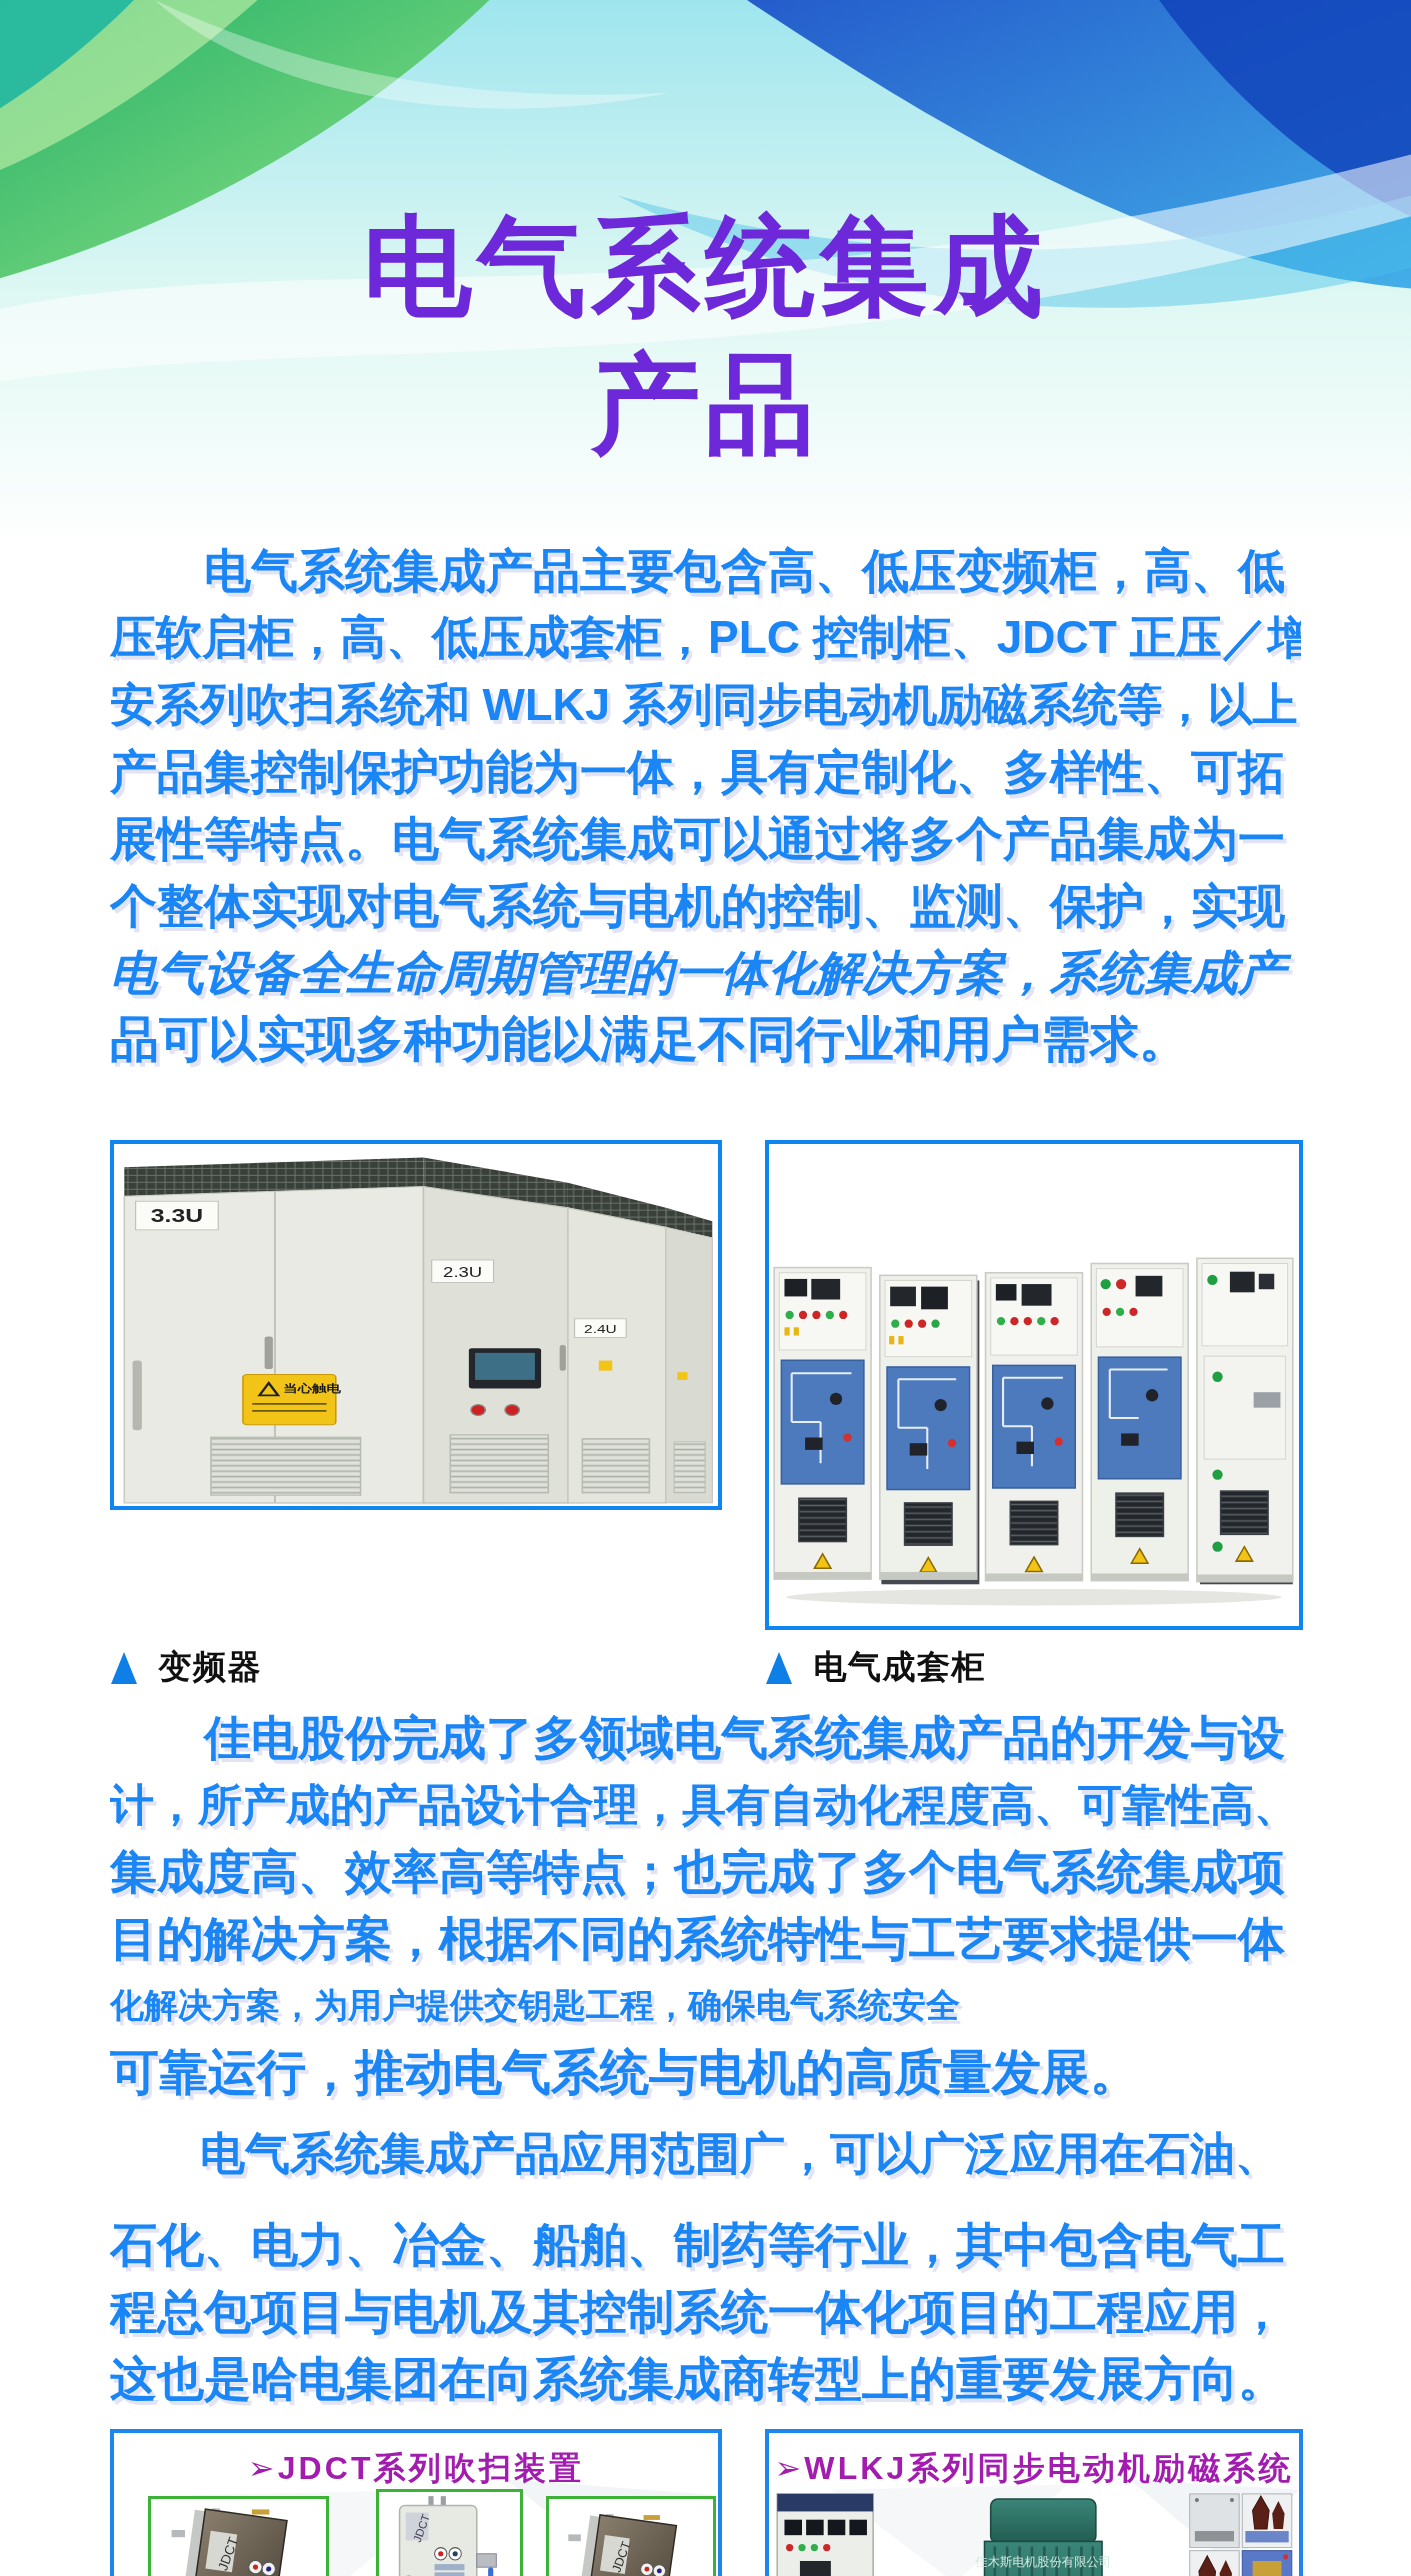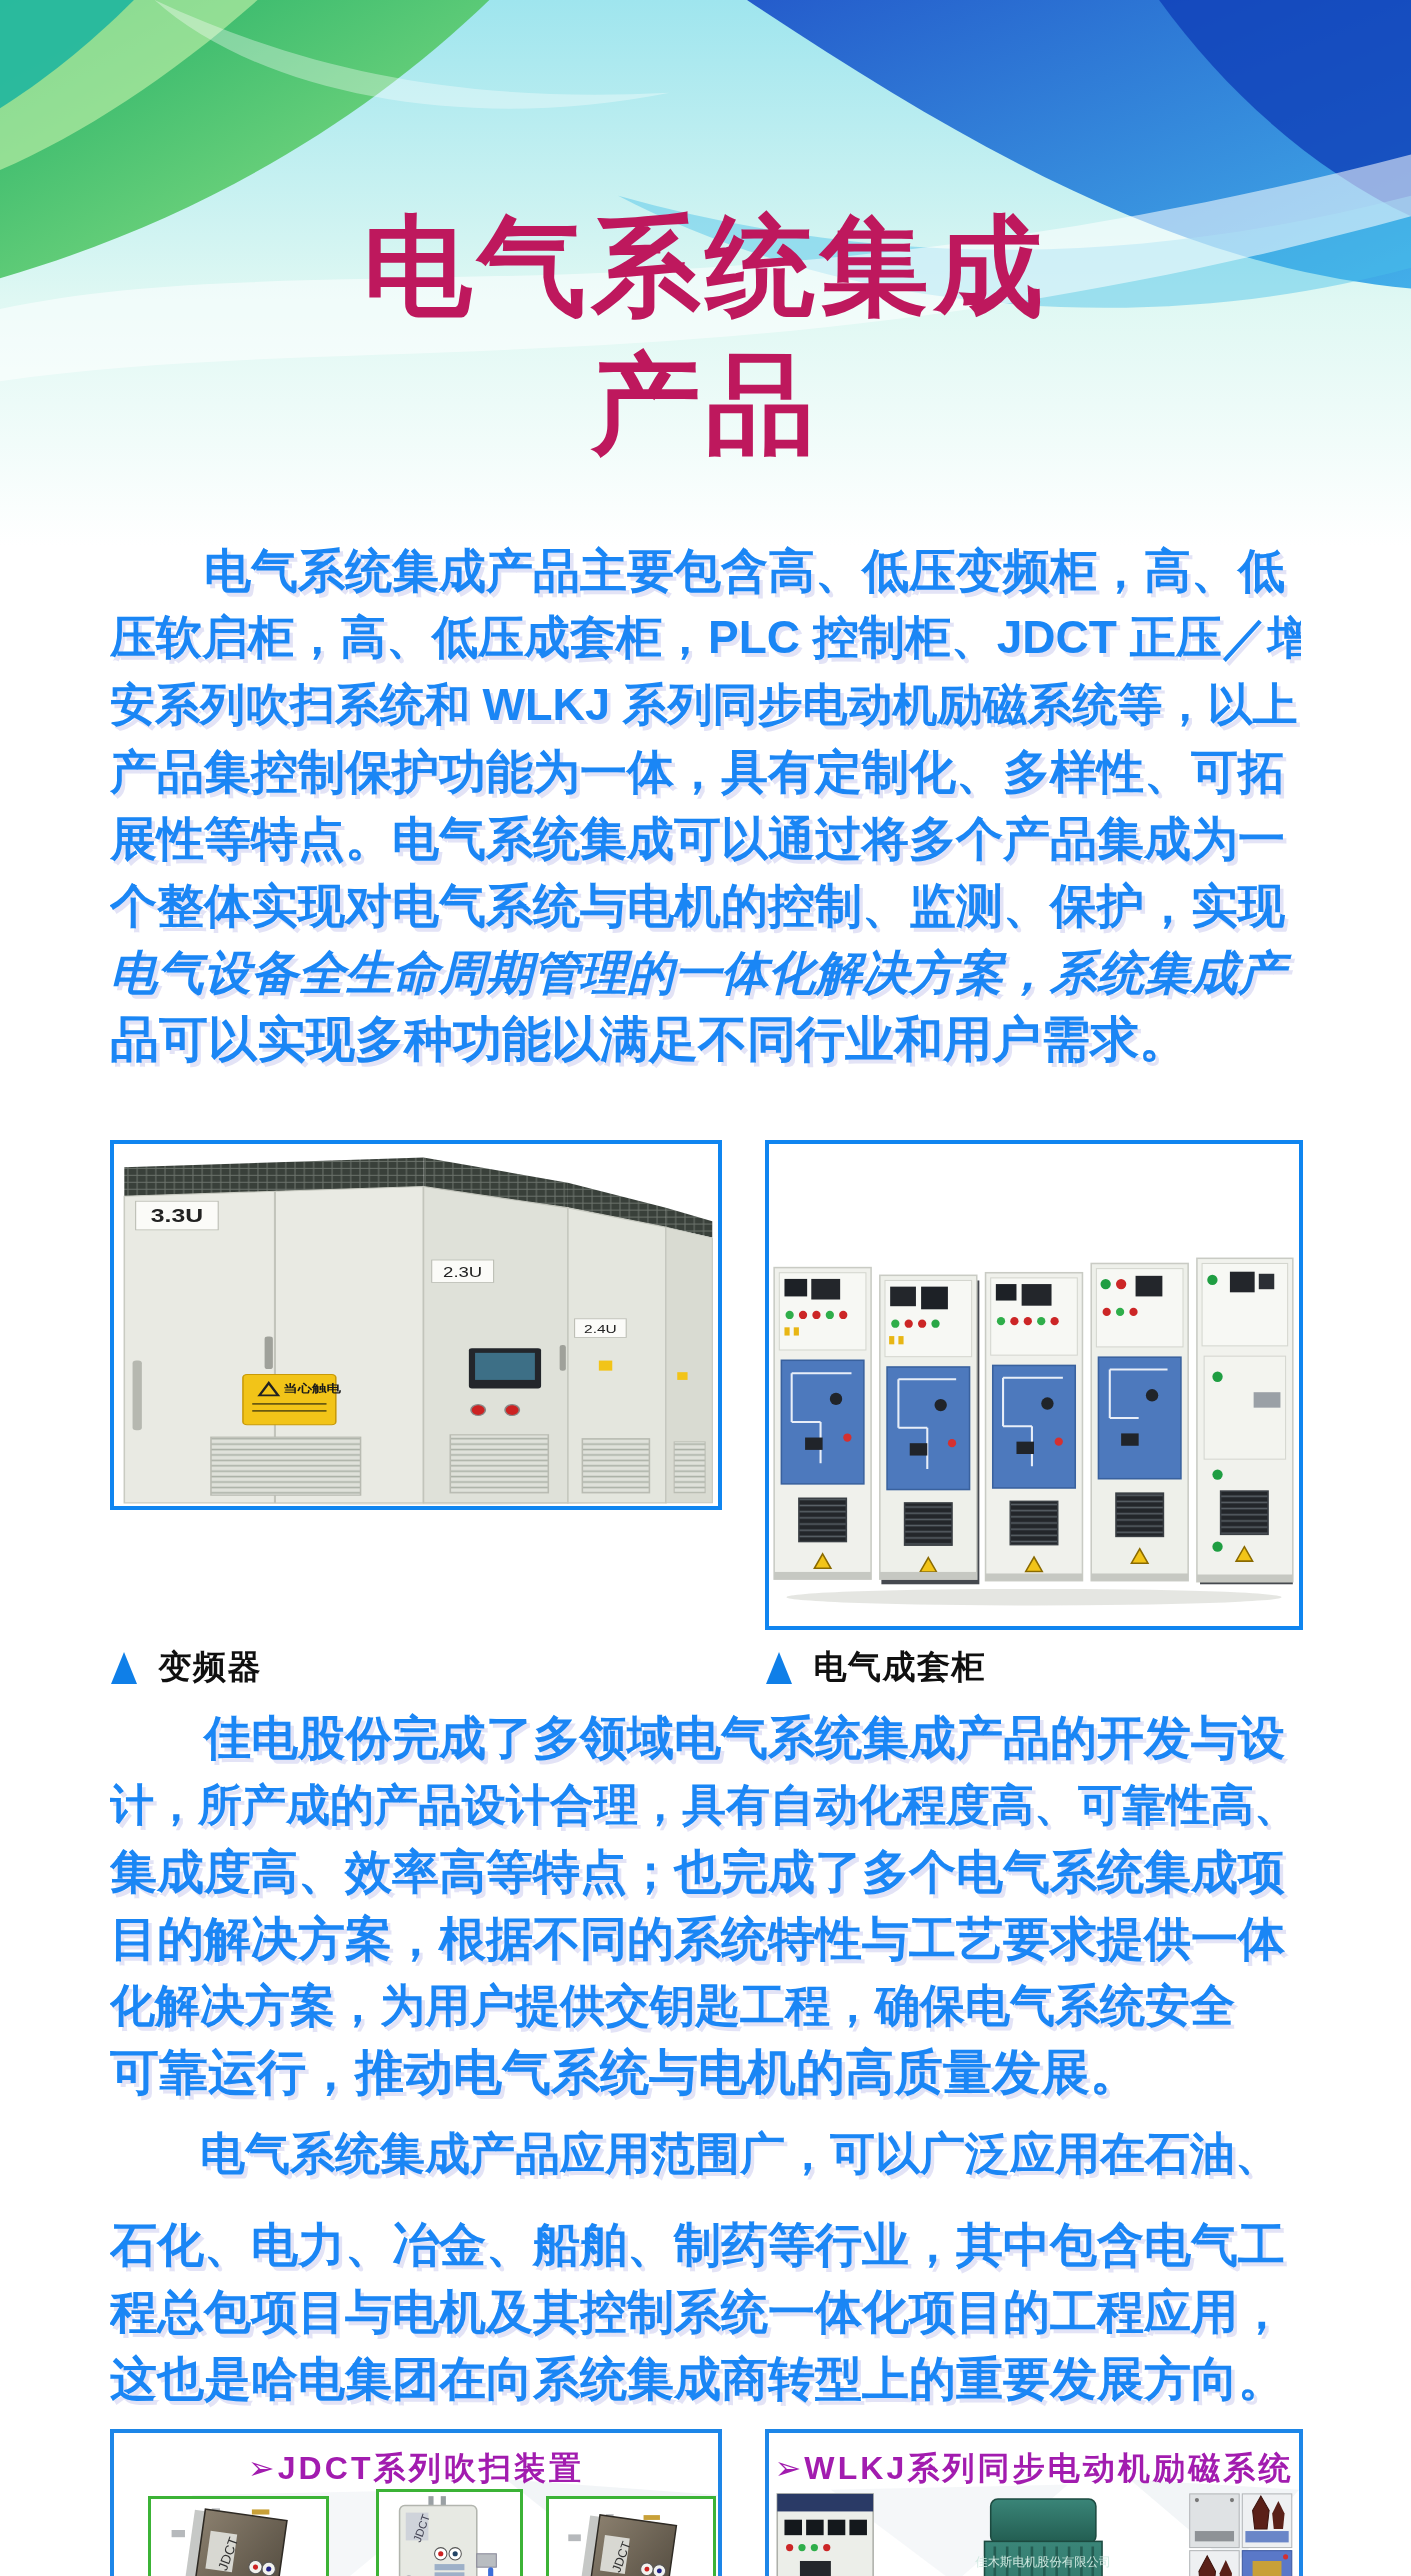--- a/index.html
+++ b/index.html
@@ -7,21 +7,21 @@
        font-family:"Liberation Sans","DejaVu Sans",sans-serif;}
   #poster{position:absolute;left:0;top:0;width:1411px;height:3412px;}
 
   
   .banner{position:absolute;left:0;width:1411px;pointer-events:none;}
   #banner-top{top:0;height:546px;}
   .banner svg{display:block;width:100%;height:100%;}
 
   
   .title-line{position:absolute;left:0;width:1411px;text-align:center;
-      font-weight:900;color:#be185d;letter-spacing:5.2px;white-space:nowrap;}
+      font-weight:900;color:#6d28d9;letter-spacing:5.2px;white-space:nowrap;}
   #title1{top:210px;font-size:109px;line-height:113px;}
   #title2{top:348px;font-size:109px;line-height:113px;}
 
   
   .pblock{position:absolute;left:110px;width:1191px;overflow:hidden;}
   #para-intro{top:537px;}
   #para-capability{top:1704px;}
   #para-application{top:2120px;}
   .pline{height:67px;line-height:67px;font-size:49px;font-weight:600;color:#1a86f5;
          white-space:nowrap;text-shadow:3.6px 3.6px 0 rgba(176,176,230,0.35);}
@@ -133,21 +133,21 @@
       <div class="pline" style="font-size: 47px;">展性等特点。电气系统集成可以通过将多个产品集成为一</div>
       <div class="pline" style="font-size: 47px;">个整体实现对电气系统与电机的控制、监测、保护，实现</div>
       <div class="pline" style="font-size: 47px; font-style: italic;">电气设备全生命周期管理的一体化解决方案，系统集成产</div>
       <div class="pline" style="font-size: 49px;">品可以实现多种功能以满足不同行业和用户需求。</div>
     </div>
   <div class="pblock" id="para-capability">
       <div class="pline" style="font-size: 47px;">　　佳电股份完成了多领域电气系统集成产品的开发与设</div>
       <div class="pline" style="font-size: 44px;">计，所产成的产品设计合理，具有自动化程度高、可靠性高、</div>
       <div class="pline" style="font-size: 47px;">集成度高、效率高等特点；也完成了多个电气系统集成项</div>
       <div class="pline" style="font-size: 47px;">目的解决方案，根据不同的系统特性与工艺要求提供一体</div>
-      <div class="pline" style="font-size: 45px;">化解决方案，为用户提供交钥匙工程，确保电气系统安全</div>
+      <div class="pline" style="font-size: 34px;">化解决方案，为用户提供交钥匙工程，确保电气系统安全</div>
       <div class="pline" style="font-size: 49px;">可靠运行，推动电气系统与电机的高质量发展。</div>
     </div>
   <div class="pblock" id="para-application">
       <div class="pline" style="font-size: 45px;">　　电气系统集成产品应用范围广，可以广泛应用在石油、</div>
       <div class="pline" style="font-size: 47px; margin-top: 24px;">石化、电力、冶金、船舶、制药等行业，其中包含电气工</div>
       <div class="pline" style="font-size: 47px;">程总包项目与电机及其控制系统一体化项目的工程应用，</div>
       <div class="pline" style="font-size: 47px;">这也是哈电集团在向系统集成商转型上的重要发展方向。</div>
     </div>
 
   <div class="figbox" id="fig1-left">

